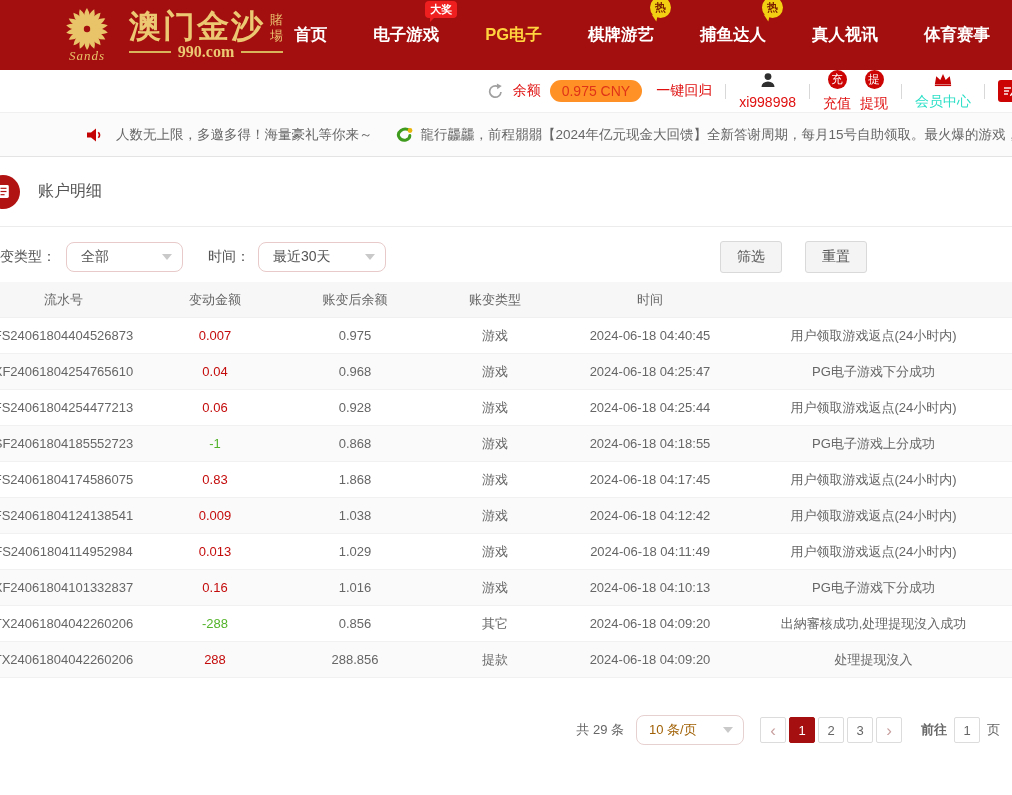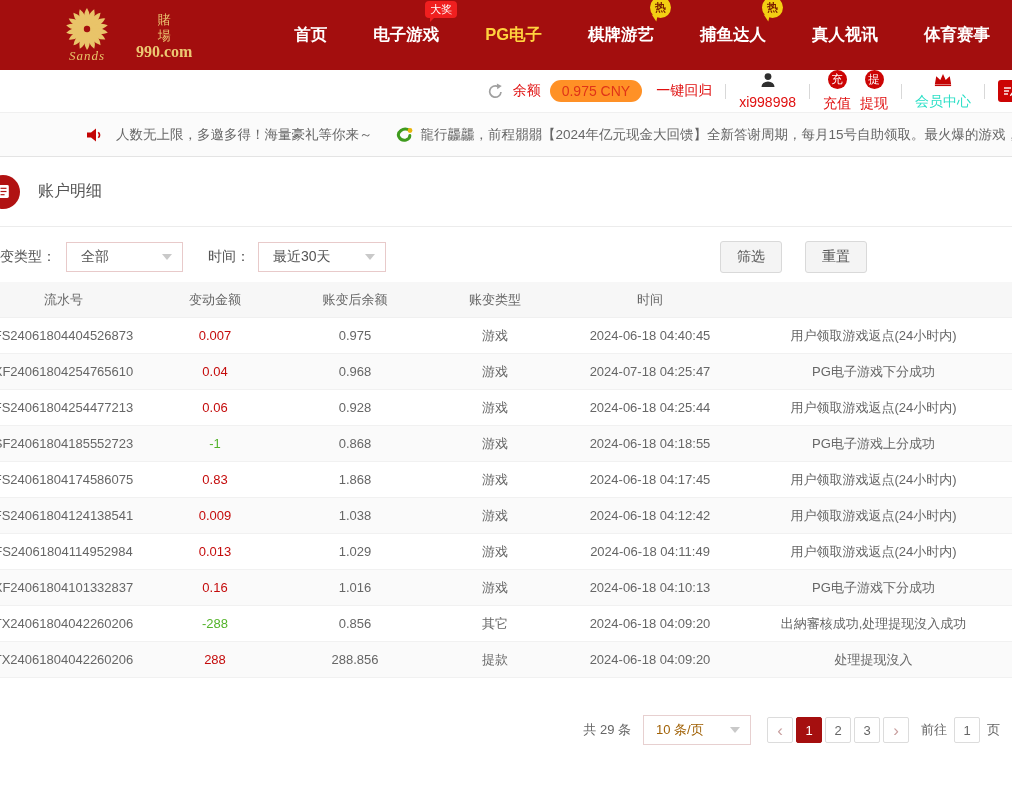--- a/index.html
+++ b/index.html
@@ -22,21 +22,21 @@
   .logo-domain { width:100%; display:flex; align-items:center; gap:7px; color:#ecc873;
     font-family:"Liberation Serif","DejaVu Serif",serif; font-weight:bold; font-size:16px; margin-top:-1px; }
   .logo-domain::before,.logo-domain::after { content:""; flex:1; height:2px; background:#d9b45a; }
 
   .mainnav { margin-left:auto; display:flex; align-items:center; gap:46px;
     padding-right:22px; height:100%; }
   .nav-item { position:relative; color:#fff; font-size:16.5px; font-weight:bold;
     cursor:pointer; white-space:nowrap; }
   .nav-item.active { color:#ffd23f; }
   .badge-red { position:absolute; top:-23px; right:-18px; background:#f01f1f; color:#fff;
-    font-size:11px; font-weight:normal; line-height:1; padding:3px 5px; border-radius:4px; }
+    font-size:11px; font-weight:bold; line-height:1; padding:3px 5px; border-radius:4px; }
   .badge-red::after { content:""; position:absolute; left:5px; bottom:-4px; width:0; height:0;
     border-left:5px solid #f01f1f; border-bottom:5px solid transparent; }
   .badge-yellow { position:absolute; top:-27px; right:-17px; width:21px; height:21px;
     border-radius:50%; background:#f3cf13; color:#7a1d00; font-size:11px; font-weight:bold;
     display:flex; align-items:center; justify-content:center; }
   .badge-yellow::after { content:""; position:absolute; left:1px; bottom:-3px; width:0; height:0;
     border-right:6px solid #f3cf13; border-bottom:6px solid transparent; transform:rotate(12deg); }
 
   
   .userbar { height:43px; background:#fff; border-bottom:1px solid #f0f0f0;
@@ -62,21 +62,21 @@
 
   
   .pagetitle { height:70px; display:flex; align-items:center; gap:18px;
     border-bottom:1px solid #ececec; padding-left:4px; }
   .title-icon { width:34px; height:34px; border-radius:50%; background:#b11212; flex:none;
     display:flex; align-items:center; justify-content:center; }
   .title-text { font-size:16px; color:#555; }
 
   .filters { display:flex; align-items:center; margin-top:14px; padding-left:4px;
     font-size:14px; color:#555; }
-  .sel { height:30px; border:1px solid #e8caca; border-radius:0; background:#fff;
+  .sel { height:30px; border:1px solid #e8caca; border-radius:8px; background:#fff;
     display:flex; align-items:center; justify-content:space-between;
     padding:0 10px 0 14px; color:#555; cursor:pointer; }
   .sel-type { width:117px; margin-left:10px; }
   .flt-time-label { margin-left:25px; }
   .sel-time { width:128px; margin-left:8px; }
   .caret { width:0; height:0; border-left:5px solid transparent; border-right:5px solid transparent;
     border-top:6px solid #c9c9c9; }
   .btn { height:32px; width:62px; background:#f4f4f4; border:1px solid #d9d9d9; border-radius:3px;
     color:#555; font-size:14px; display:flex; align-items:center; justify-content:center; cursor:pointer; }
   .btn-filter { margin-left:334px; }
@@ -96,21 +96,21 @@
   .pagination { margin-top:37px; display:flex; align-items:center; justify-content:flex-end;
     padding-right:12px; font-size:13px; color:#666; }
   .sel-pagesize { width:108px; height:30px; margin-left:12px; font-size:13px; color:#a16207;
     padding:0 10px 0 12px; border-color:#e7d0d0; }
   .pager { display:flex; gap:3px; margin-left:16px; }
   #pager-pages { display:flex; gap:3px; }
   .page-btn { width:26px; height:26px; border:1px solid #dcdcdc; border-radius:2px; background:#fff;
     display:flex; align-items:center; justify-content:center; color:#666; cursor:pointer; font-size:13px; }
   .page-btn.active { background:#a50f0f; border-color:#a50f0f; color:#fff; }
   .arrow-btn { color:#c9a0a0; font-size:17px; line-height:1; }
-  .goto-label { margin-left:12px; }
+  .goto-label { margin-left:19px;font-weight:bold; }
   .goto-input { width:26px; height:26px; border:1px solid #dcdcdc; border-radius:2px;
     text-align:center; color:#666; font-size:13px; margin:0 7px; outline:none;
     font-family:"Liberation Sans","DejaVu Sans",sans-serif; }
 </style>
 </head>
 <body>
 
 <div class="page">
 
   <div class="topbar">
@@ -139,20 +139,21 @@
             <use href="#ray" transform="rotate(300)"></use>
               <use href="#ray" transform="rotate(320)"></use>
               <use href="#ray" transform="rotate(340)"></use>
           </g>
           <circle r="3.6" fill="#a30e0e"></circle>
         </svg>
         <span class="sands">Sands</span>
       </div>
       <div class="logo-word">
         <div class="logo-top">
+          <span class="logo-cn">澳门金沙</span>
           <span class="logo-suffix">
             <span>賭</span>
             <span>場</span>
           </span>
         </div>
         <div class="logo-domain">
           <span>990.com</span>
         </div>
       </div>
     </div>
@@ -270,21 +271,21 @@
           <span>0.975</span>
           <span>游戏</span>
           <span>2024-06-18 04:40:45</span>
           <span>用户领取游戏返点(24小时内)</span>
         </div>
         <div class="trow alt">
           <span>XF24061804254765610</span>
           <span class="amt-pos">0.04</span>
           <span>0.968</span>
           <span>游戏</span>
-          <span>2024-07-18 04:25:47</span>
+          <span>2024-06-18 04:25:47</span>
           <span>PG电子游戏下分成功</span>
         </div>
         <div class="trow">
           <span>FS24061804254477213</span>
           <span class="amt-pos">0.06</span>
           <span>0.928</span>
           <span>游戏</span>
           <span>2024-06-18 04:25:44</span>
           <span>用户领取游戏返点(24小时内)</span>
         </div>

